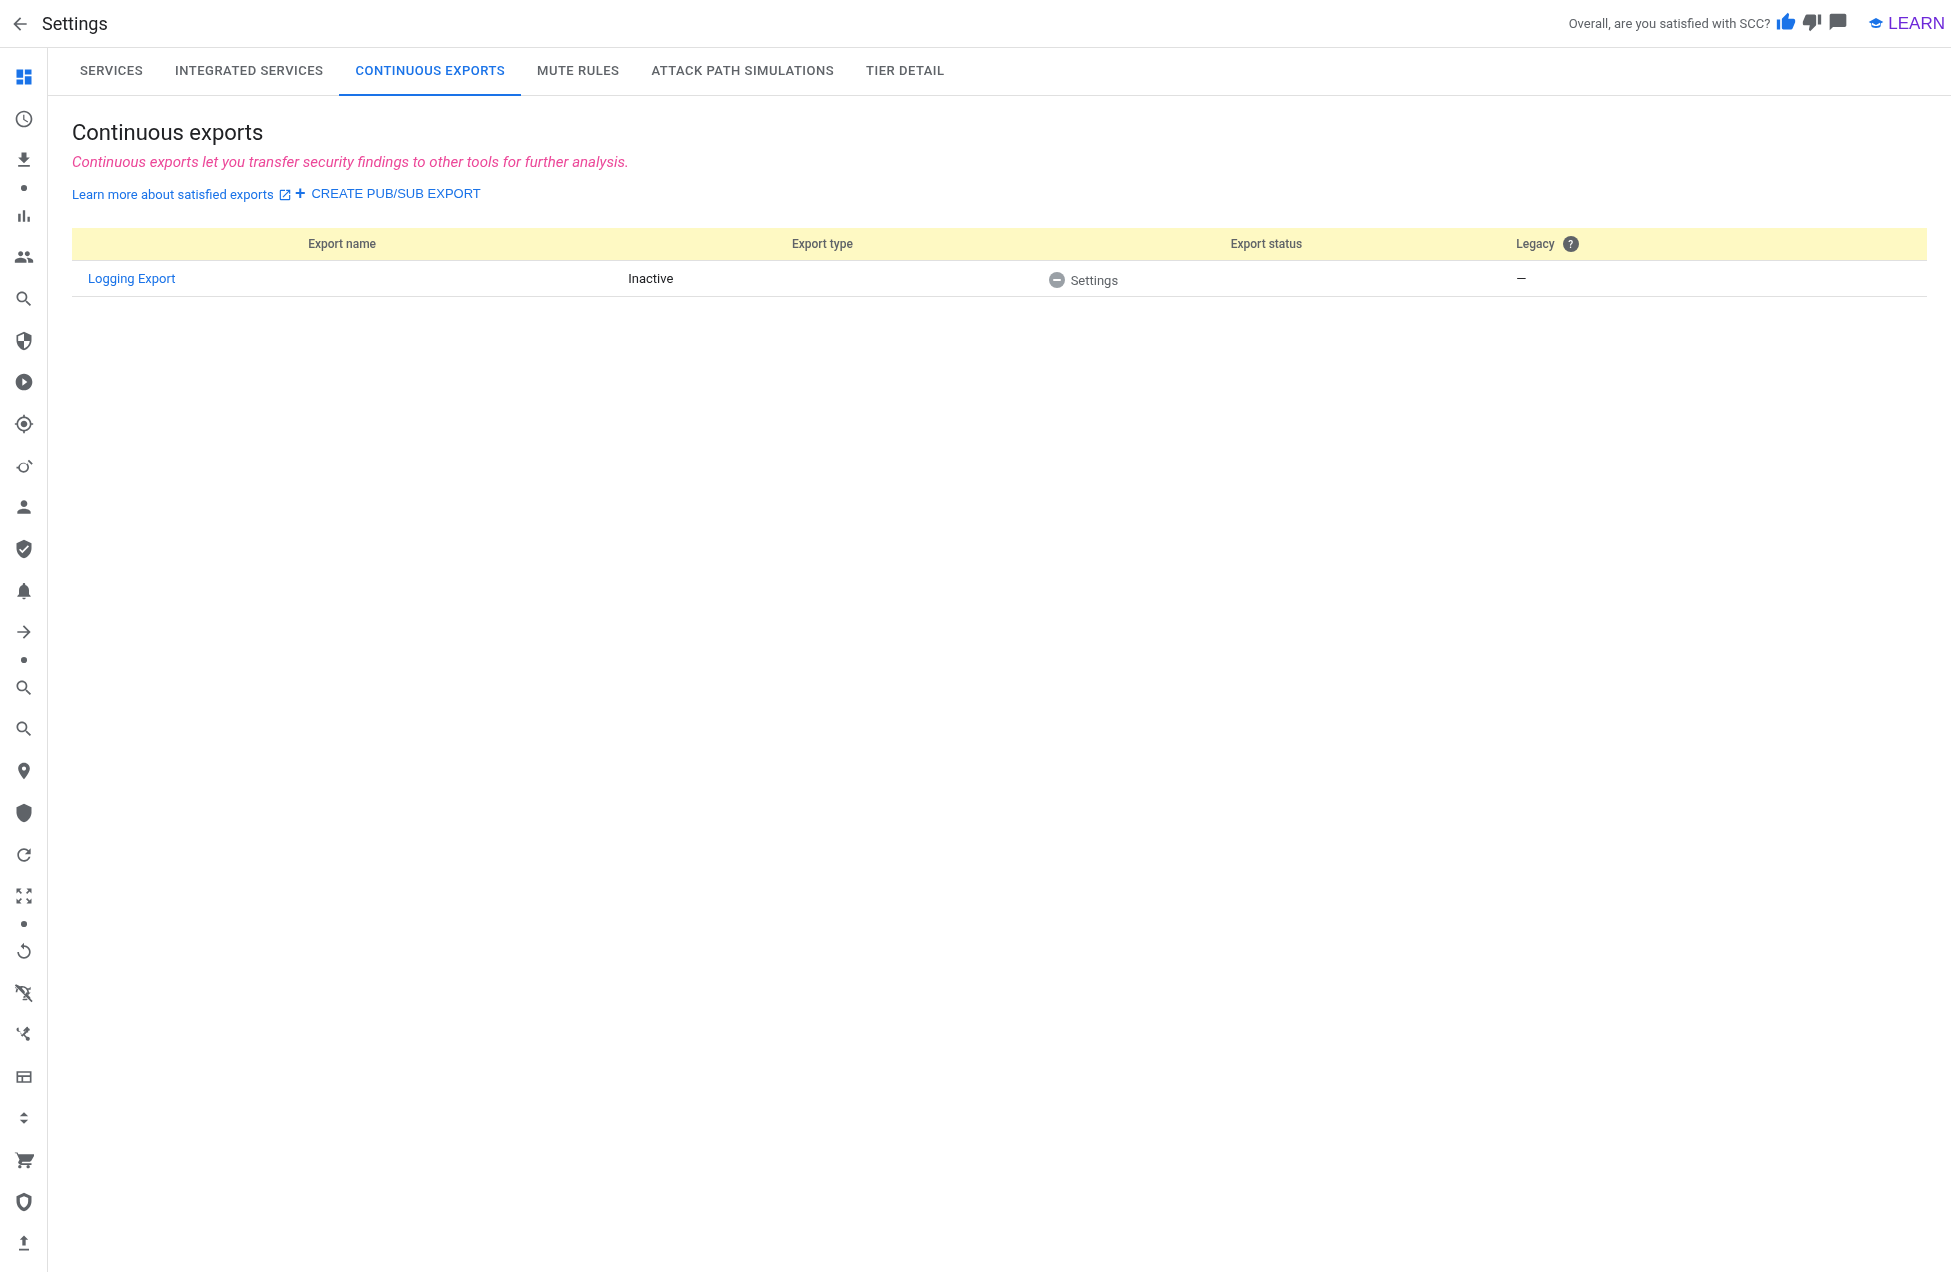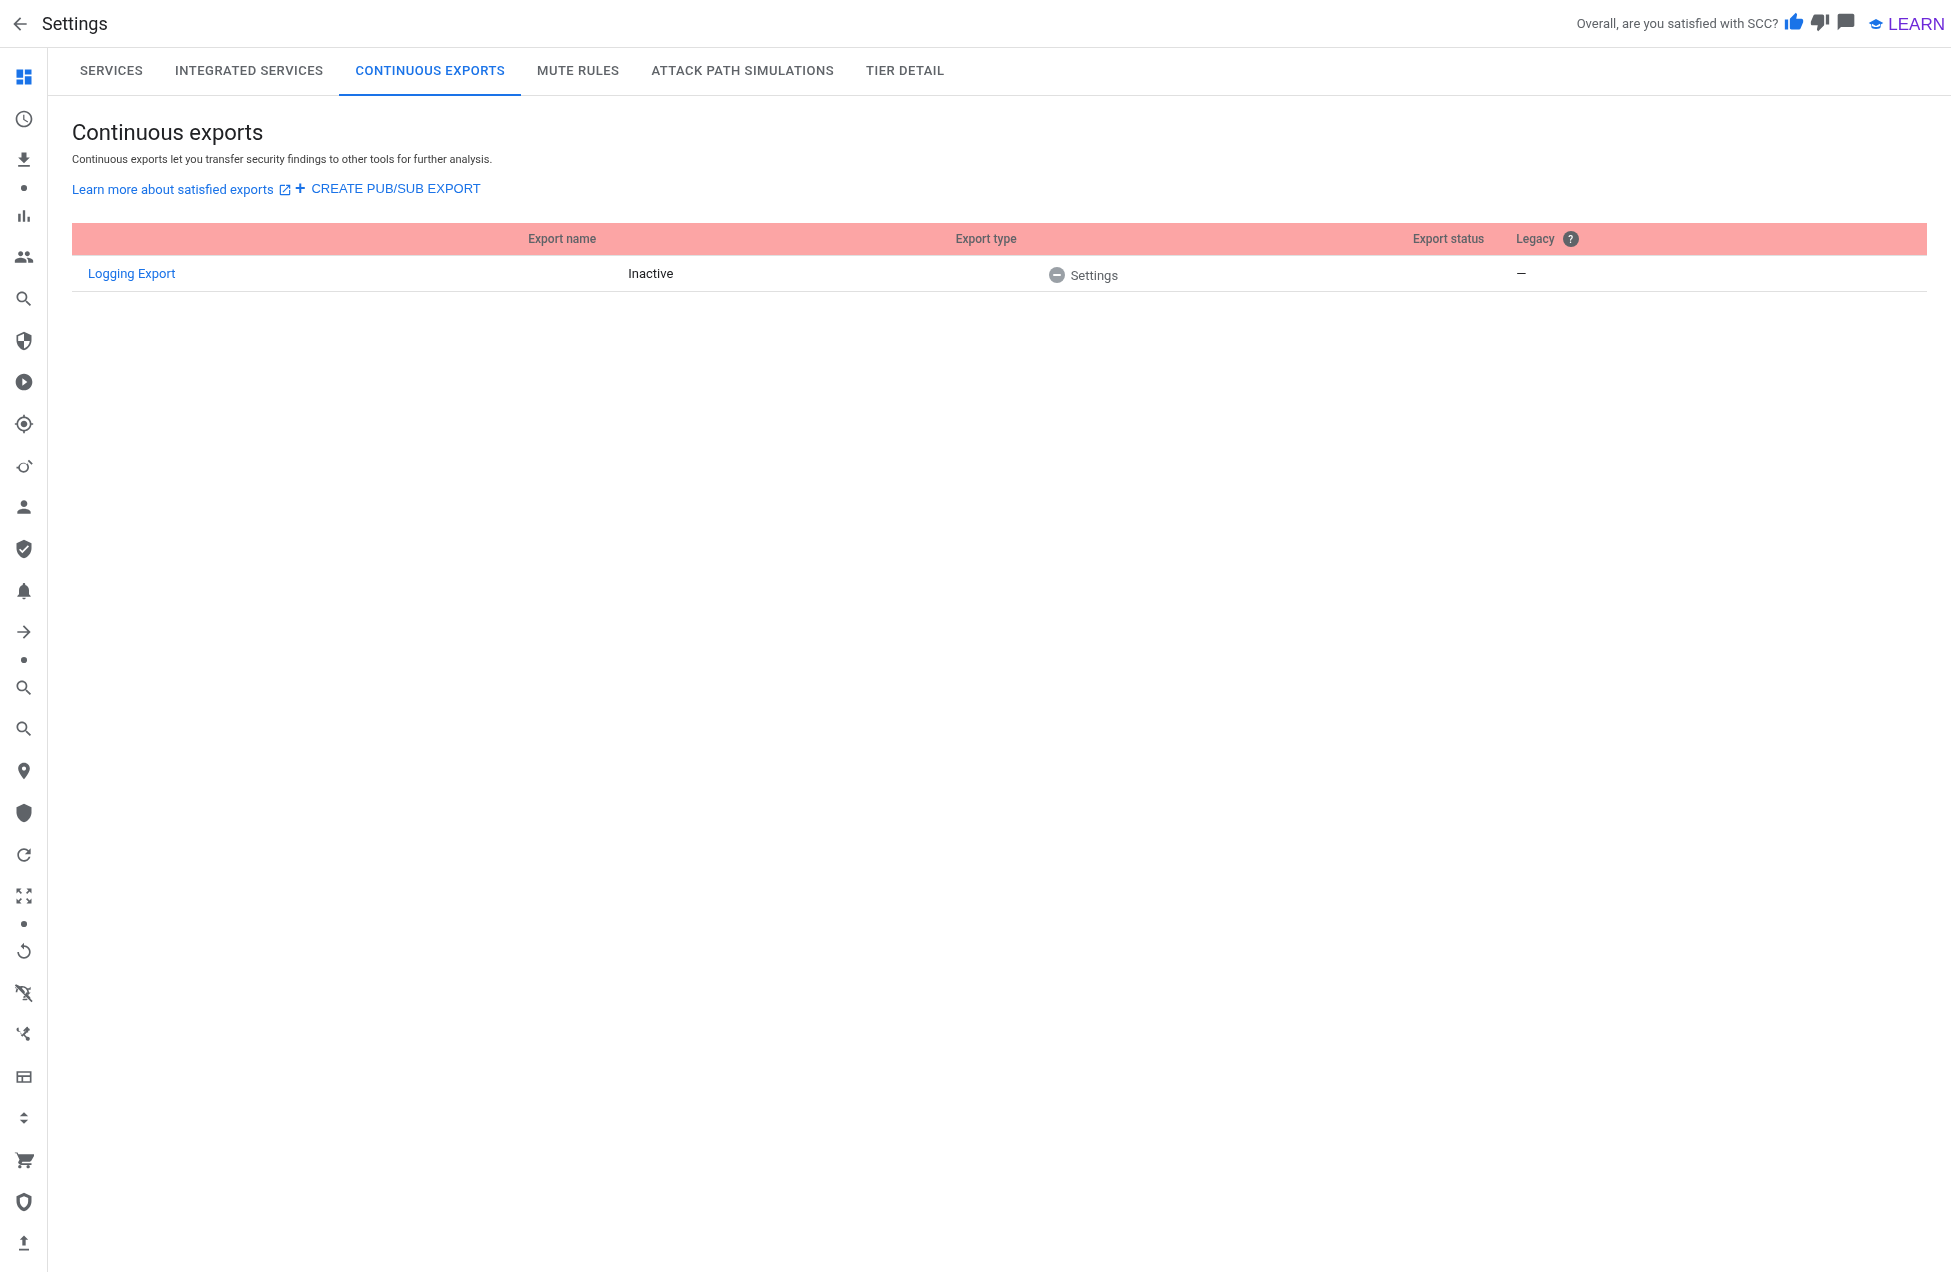--- a/index.html
+++ b/index.html
@@ -6,21 +6,21 @@
     body { font-family: 'Google Sans', Roboto, Arial, sans-serif; font-size: 13px; color: #202124; background: #fff; display: flex; flex-direction: column; height: 100vh; overflow: hidden; }
 
     
     .top-header {
       display: flex; align-items: center; height: 48px; padding: 0 6px;
       border-bottom: 1px solid #e0e0e0; flex-shrink: 0;
     }
     .back-btn { display: flex; align-items: center; cursor: pointer; color: #5f6368; margin-right: 8px; background: none; border: none; padding: 4px; }
     .back-btn svg { width: 20px; height: 20px; fill: #5f6368; }
     .header-title { font-size: 18px; font-weight: 400; color: #202124; flex: 1; }
-    .header-right { display: flex; align-items: flex-end; gap: 12px; font-size: 13px; color: #5f6368; margin-left: 16px; }
+    .header-right { display: flex; align-items: center; gap: 20px; font-size: 13px; color: #5f6368; margin-left: 16px; }
     .header-feedback { display: flex; align-items: center; gap: 6px; }
     .header-feedback span { font-size: 13px; }
     .feedback-icon { cursor: pointer; color: #1a73e8; }
     .learn-btn { display: flex; align-items: center; gap: 4px; color: #6d28d9; font-size: 17px; font-weight: 400; cursor: pointer; border: none; background: none; }
 
     
     .main-layout { display: flex; flex: 1; overflow: hidden; }
 
     
     .sidebar { width: 48px; border-right: 1px solid #e0e0e0; display: flex; flex-direction: column; align-items: center; padding: 8px 0; overflow-y: auto; background: #fff; flex-shrink: 0; }
@@ -33,30 +33,30 @@
     .content-area { flex: 1; display: flex; flex-direction: column; overflow: hidden; }
 
     
     .tab-bar { display: flex; align-items: center; height: 48px; border-bottom: 1px solid #e0e0e0; padding: 0 16px; flex-shrink: 0; }
     .tab-item { height: 48px; display: flex; align-items: center; padding: 0 16px; font-size: 13px; font-weight: 500; color: #5f6368; cursor: pointer; border-bottom: 2px solid transparent; text-transform: uppercase; letter-spacing: 0.5px; white-space: nowrap; }
     .tab-item.active { color: #1a73e8; border-bottom: 2px solid #1a73e8; }
 
     
     .page-content { padding: 24px; overflow-y: auto; flex: 1; }
     .page-title { font-size: 22px; font-weight: 400; color: #202124; margin-bottom: 8px; }
-    .page-description { font-size: 11px; color: #404040; margin-bottom: 4px; }
+    .page-description { font-size: 15px; color: #ec4899; margin-bottom: 4px; font-style: italic; }
     .learn-link { color: #1a73e8; font-size: 13px; cursor: pointer; text-decoration: none; display: inline-flex; align-items: center; gap: 4px; margin-bottom: 20px; }
 
     
     .create-btn { display: inline-flex; align-items: center; gap: 6px; color: #1a73e8; font-size: 13px; font-weight: 500; cursor: pointer; border: none; background: none; padding: 8px 0; margin-bottom: 16px; }
     .create-btn-icon { font-size: 18px; font-weight: bold; color: #1a73e8; }
 
     
     .exports-table { width: 100%; border-collapse: collapse; }
-    .exports-table th { text-align: right; padding: 8px 16px; font-size: 12px; font-weight: 500; color: #5f6368; border-bottom: 1px solid #e0e0e0; background: #fca5a5; }
+    .exports-table th { text-align: center; padding: 8px 16px; font-size: 12px; font-weight: 500; color: #5f6368; border-bottom: 1px solid #e0e0e0; background: #fef9c3; }
     .exports-table td { padding: 8px 16px; font-size: 13px; border-bottom: 1px solid #e0e0e0; }
     .export-link { color: #1a73e8; cursor: pointer; text-decoration: none; }
     .status-inactive { display: inline-flex; align-items: center; gap: 6px; color: #5f6368; }
     .status-dot { width: 16px; height: 16px; border-radius: 50%; background: #9aa0a6; display: inline-flex; align-items: center; justify-content: center; }
     .status-dot::after { content: ''; width: 8px; height: 2px; background: #fff; border-radius: 1px; }
 
     .help-icon { width: 16px; height: 16px; border-radius: 50%; background: #5f6368; color: #fff; font-size: 10px; display: inline-flex; align-items: center; justify-content: center; cursor: pointer; margin-left: 4px; vertical-align: middle; }
 
     .th-legacy { display: flex; align-items: center; gap: 4px; }
   </style>

